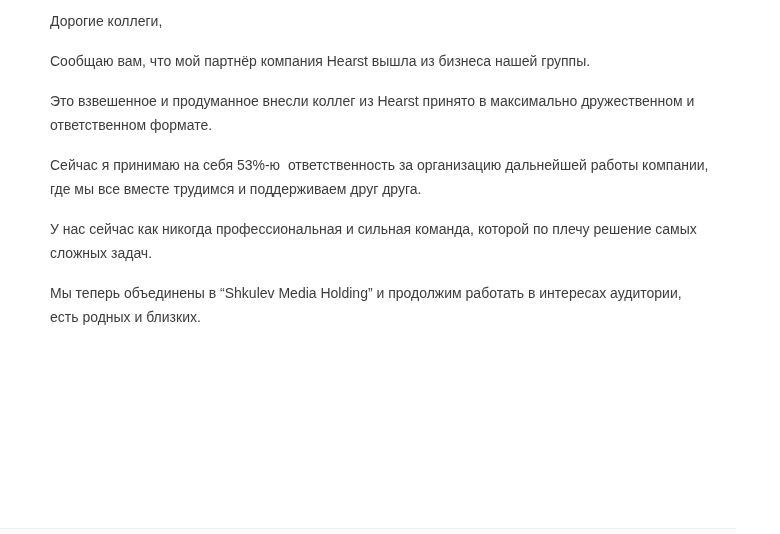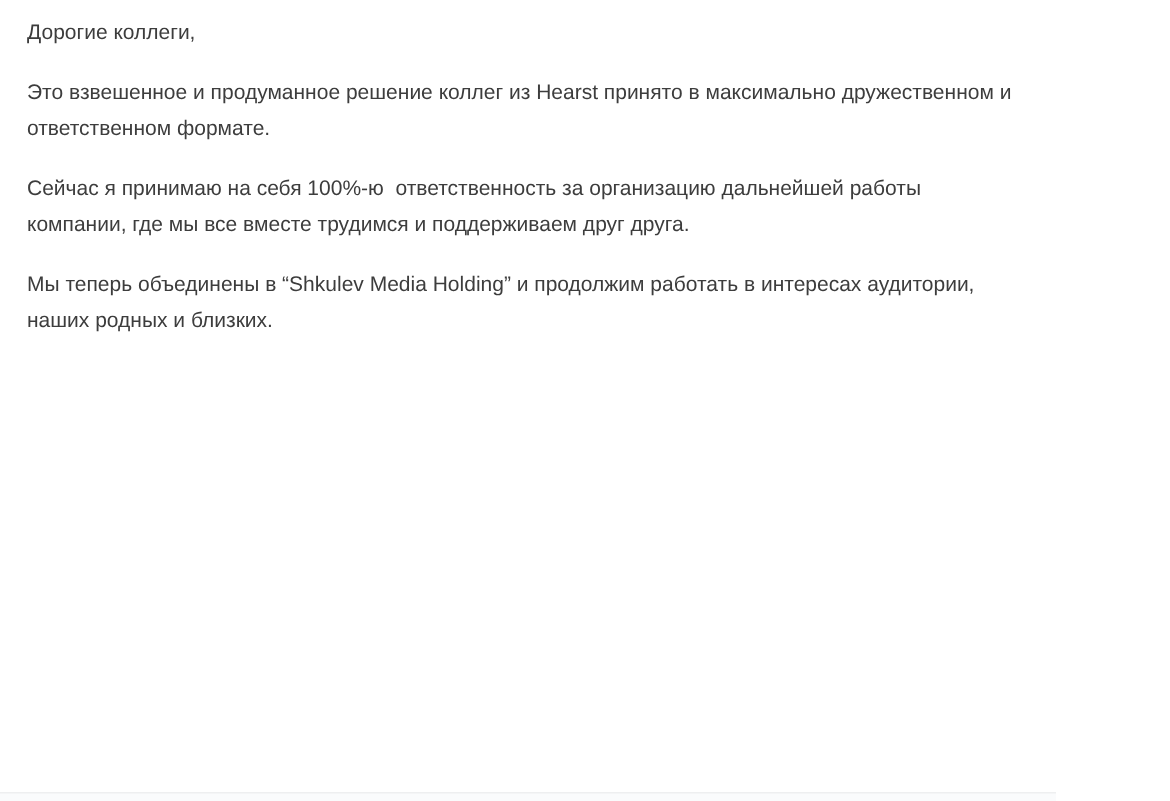--- a/index.html
+++ b/index.html
@@ -7,20 +7,21 @@
     padding: 0;
     background: #ffffff;
   }
   .page {
     position: relative;
     width: 704px;
     height: 534px;
     background: #ffffff;
     overflow: hidden;
     font-family: "Liberation Sans", "DejaVu Sans", sans-serif;
+    padding-left: 32px;
   }
   .letter-body {
     box-sizing: border-box;
     width: 100%;
     padding: 9px 26px 0 18px;
     color: #3d3d3d;
     font-size: 14px;
     line-height: 24px;
   }
   .letter-body p {
@@ -36,20 +37,22 @@
     background: #fafbfc;
     border-top: 1px solid #eeeff0;
   }
 </style>
 </head>
 <body>
 
 <div class="page">
   <div class="letter-body">
     <p>Дорогие коллеги,</p>
-    <p>Это взвешенное и продуманное решение коллег из Hearst принято в максимально дружественном и ответственном формате.</p>
-    <p>Сейчас я принимаю на себя 100%-ю  ответственность за организацию дальнейшей работы компании, где мы все вместе трудимся и поддерживаем друг друга.</p>
-    <p>Мы теперь объединены в “Shkulev Media Holding” и продолжим работать в интересах аудитории, наших родных и близких.</p>
+    <p>Сообщаю вам, что мой партнёр компания Hearst вышла из бизнеса нашей группы.</p>
+    <p>Это взвешенное и продуманное внесли коллег из Hearst принято в максимально дружественном и ответственном формате.</p>
+    <p>Сейчас я принимаю на себя 53%-ю  ответственность за организацию дальнейшей работы компании, где мы все вместе трудимся и поддерживаем друг друга.</p>
+    <p>У нас сейчас как никогда профессиональная и сильная команда, которой по плечу решение самых сложных задач.</p>
+    <p>Мы теперь объединены в “Shkulev Media Holding” и продолжим работать в интересах аудитории, есть родных и близких.</p>
 
   </div>
 
   <div class="bottom-strip"></div>
 </div>
 
 </body></html>

